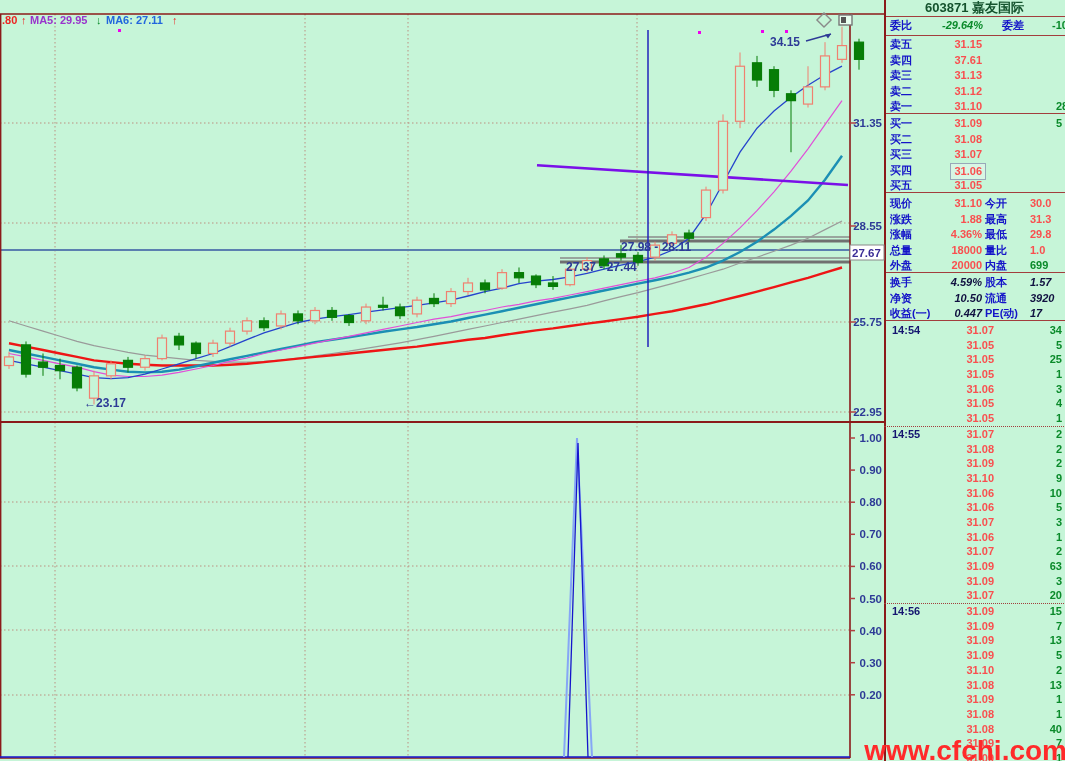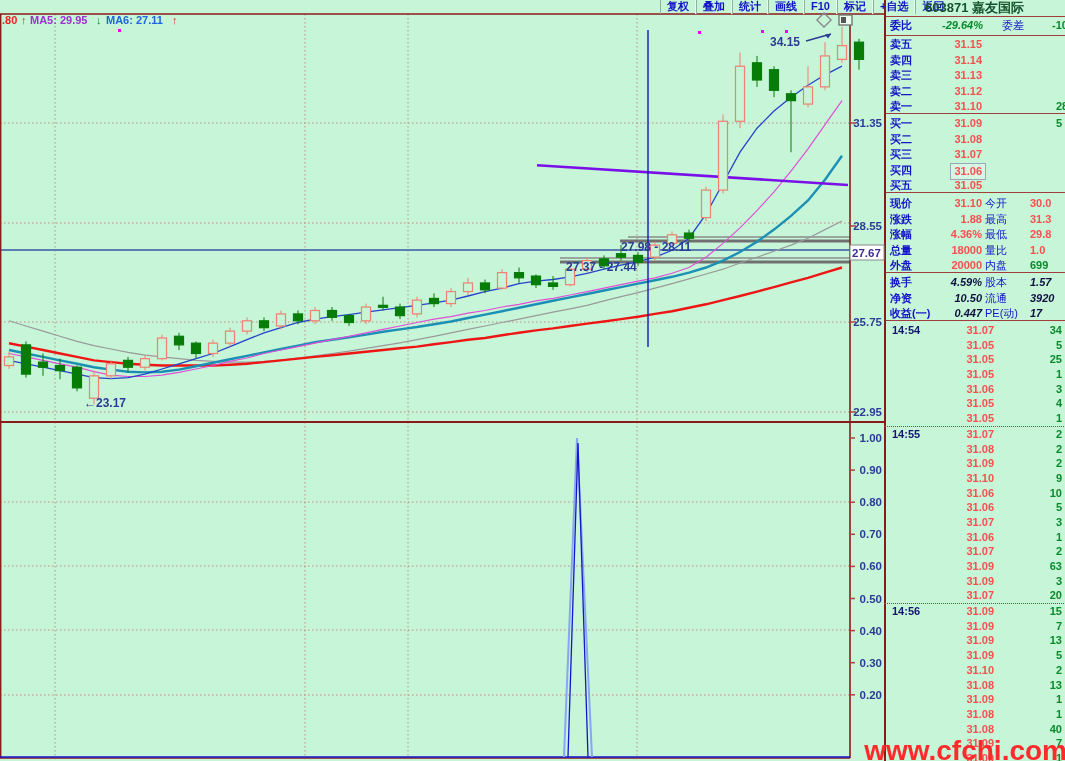--- a/index.html
+++ b/index.html
@@ -10,21 +10,21 @@
   .tb-btns{position:absolute;left:660px;top:0;height:14px;display:flex;}
   .tb-btn{padding:0 6px;line-height:13px;color:#1414c8;font-weight:bold;border-left:1px solid #8fae9e;
           border-right:1px solid #e8fff0;white-space:nowrap;cursor:default;}
   .title{position:absolute;left:884px;top:0;width:181px;height:16px;text-align:center;
          color:#14532d;font-weight:bold;font-size:13px;line-height:15px;white-space:nowrap;}
   
   .rp{position:absolute;left:884px;top:16px;width:200px;height:745px;}
   .rp .sep{position:absolute;left:2px;width:179px;height:0;border-top:1px solid #a23d3d;}
   .row{position:absolute;left:0;width:200px;height:15px;line-height:15px;white-space:nowrap;}
   .lb{position:absolute;left:6px;color:#1414c8;font-weight:bold;}
-  .lb2{position:absolute;left:101px;color:#1414c8;font-weight:normal;text-align:center;}
+  .lb2{position:absolute;left:101px;color:#1414c8;font-weight:bold;text-align:center;}
   .pv{position:absolute;right:102px;font-weight:bold;}  
   .v2{position:absolute;left:146px;width:60px;font-weight:bold;} 
   .vol{position:absolute;left:172px;width:40px;color:#0a8a2a;font-weight:bold;}
   .red{color:#f94f4f;} .grn{color:#0a8a2a;} .blk{color:#101040;font-style:italic;}
   .boxed{border:1px solid #98a8b8;background:#d8f6e4;padding:0 3px;margin-right:-4px;}
   
   .ticks{position:absolute;left:0;top:307px;width:200px;}
   .tkrow{position:relative;width:200px;height:14.7px;line-height:14.7px;white-space:nowrap;}
   .tkrow.grp{border-top:1px dotted #a23d3d;}
   .tk-time{position:absolute;left:8px;color:#151570;font-weight:bold;}
@@ -221,52 +221,40 @@
       <rect x="839" y="15" width="13" height="10" fill="#e8fff0" stroke="#777" stroke-width="1.4"></rect>
       <rect x="841" y="17" width="5" height="6" fill="#555"></rect>
       <text x="2" y="24" font-size="11" font-weight="bold" fill="#ee2222">.80</text>
       <text x="21" y="24" font-size="11" font-weight="bold" fill="#ee2222">↑</text>
       <text x="30" y="24" font-size="11" font-weight="bold" fill="#9933cc">MA5: 29.95</text>
       <text x="96" y="24" font-size="11" font-weight="bold" fill="#0a8a2a">↓</text>
       <text x="106" y="24" font-size="11" font-weight="bold" fill="#2266dd">MA6: 27.11</text>
       <text x="172" y="24" font-size="11" font-weight="bold" fill="#ee2222">↑</text>
     </svg>
 
-  <div class="topbar">
-    <div class="tb-btns" id="tb-btns">
-        <div class="tb-btn">复权</div>
-        <div class="tb-btn">叠加</div>
-        <div class="tb-btn">统计</div>
-        <div class="tb-btn">画线</div>
-        <div class="tb-btn">F10</div>
-        <div class="tb-btn">标记</div>
-        <div class="tb-btn">+自选</div>
-        <div class="tb-btn">返回</div>
-      </div>
-  </div>
   <div class="title">603871 嘉友国际</div>
 
   <div class="rp" id="rp">
     <div class="row" style="top:2px;">
       <span class="lb">委比</span>
       <span class="grn" style="position:absolute;left:58px;font-weight:bold;font-style:italic;">-29.64%</span>
       <span class="lb2" style="left:118px;">委差</span>
       <span class="grn v2" style="left:168px;">-10</span>
     </div>
     <div class="sep" style="top:0px;"></div>
     <div class="sep" style="top:19px;"></div>
     <div id="asks">
         <div class="row" style="top: 21px;">
           <span class="lb">卖五</span>
           <span class="pv red">31.15</span>
           <span class="vol"></span>
         </div>
         <div class="row" style="top: 36.5px;">
           <span class="lb">卖四</span>
-          <span class="pv red">31.14</span>
+          <span class="pv red">37.61</span>
           <span class="vol"></span>
         </div>
         <div class="row" style="top: 52px;">
           <span class="lb">卖三</span>
           <span class="pv red">31.13</span>
           <span class="vol"></span>
         </div>
         <div class="row" style="top: 67.5px;">
           <span class="lb">卖二</span>
           <span class="pv red">31.12</span>

